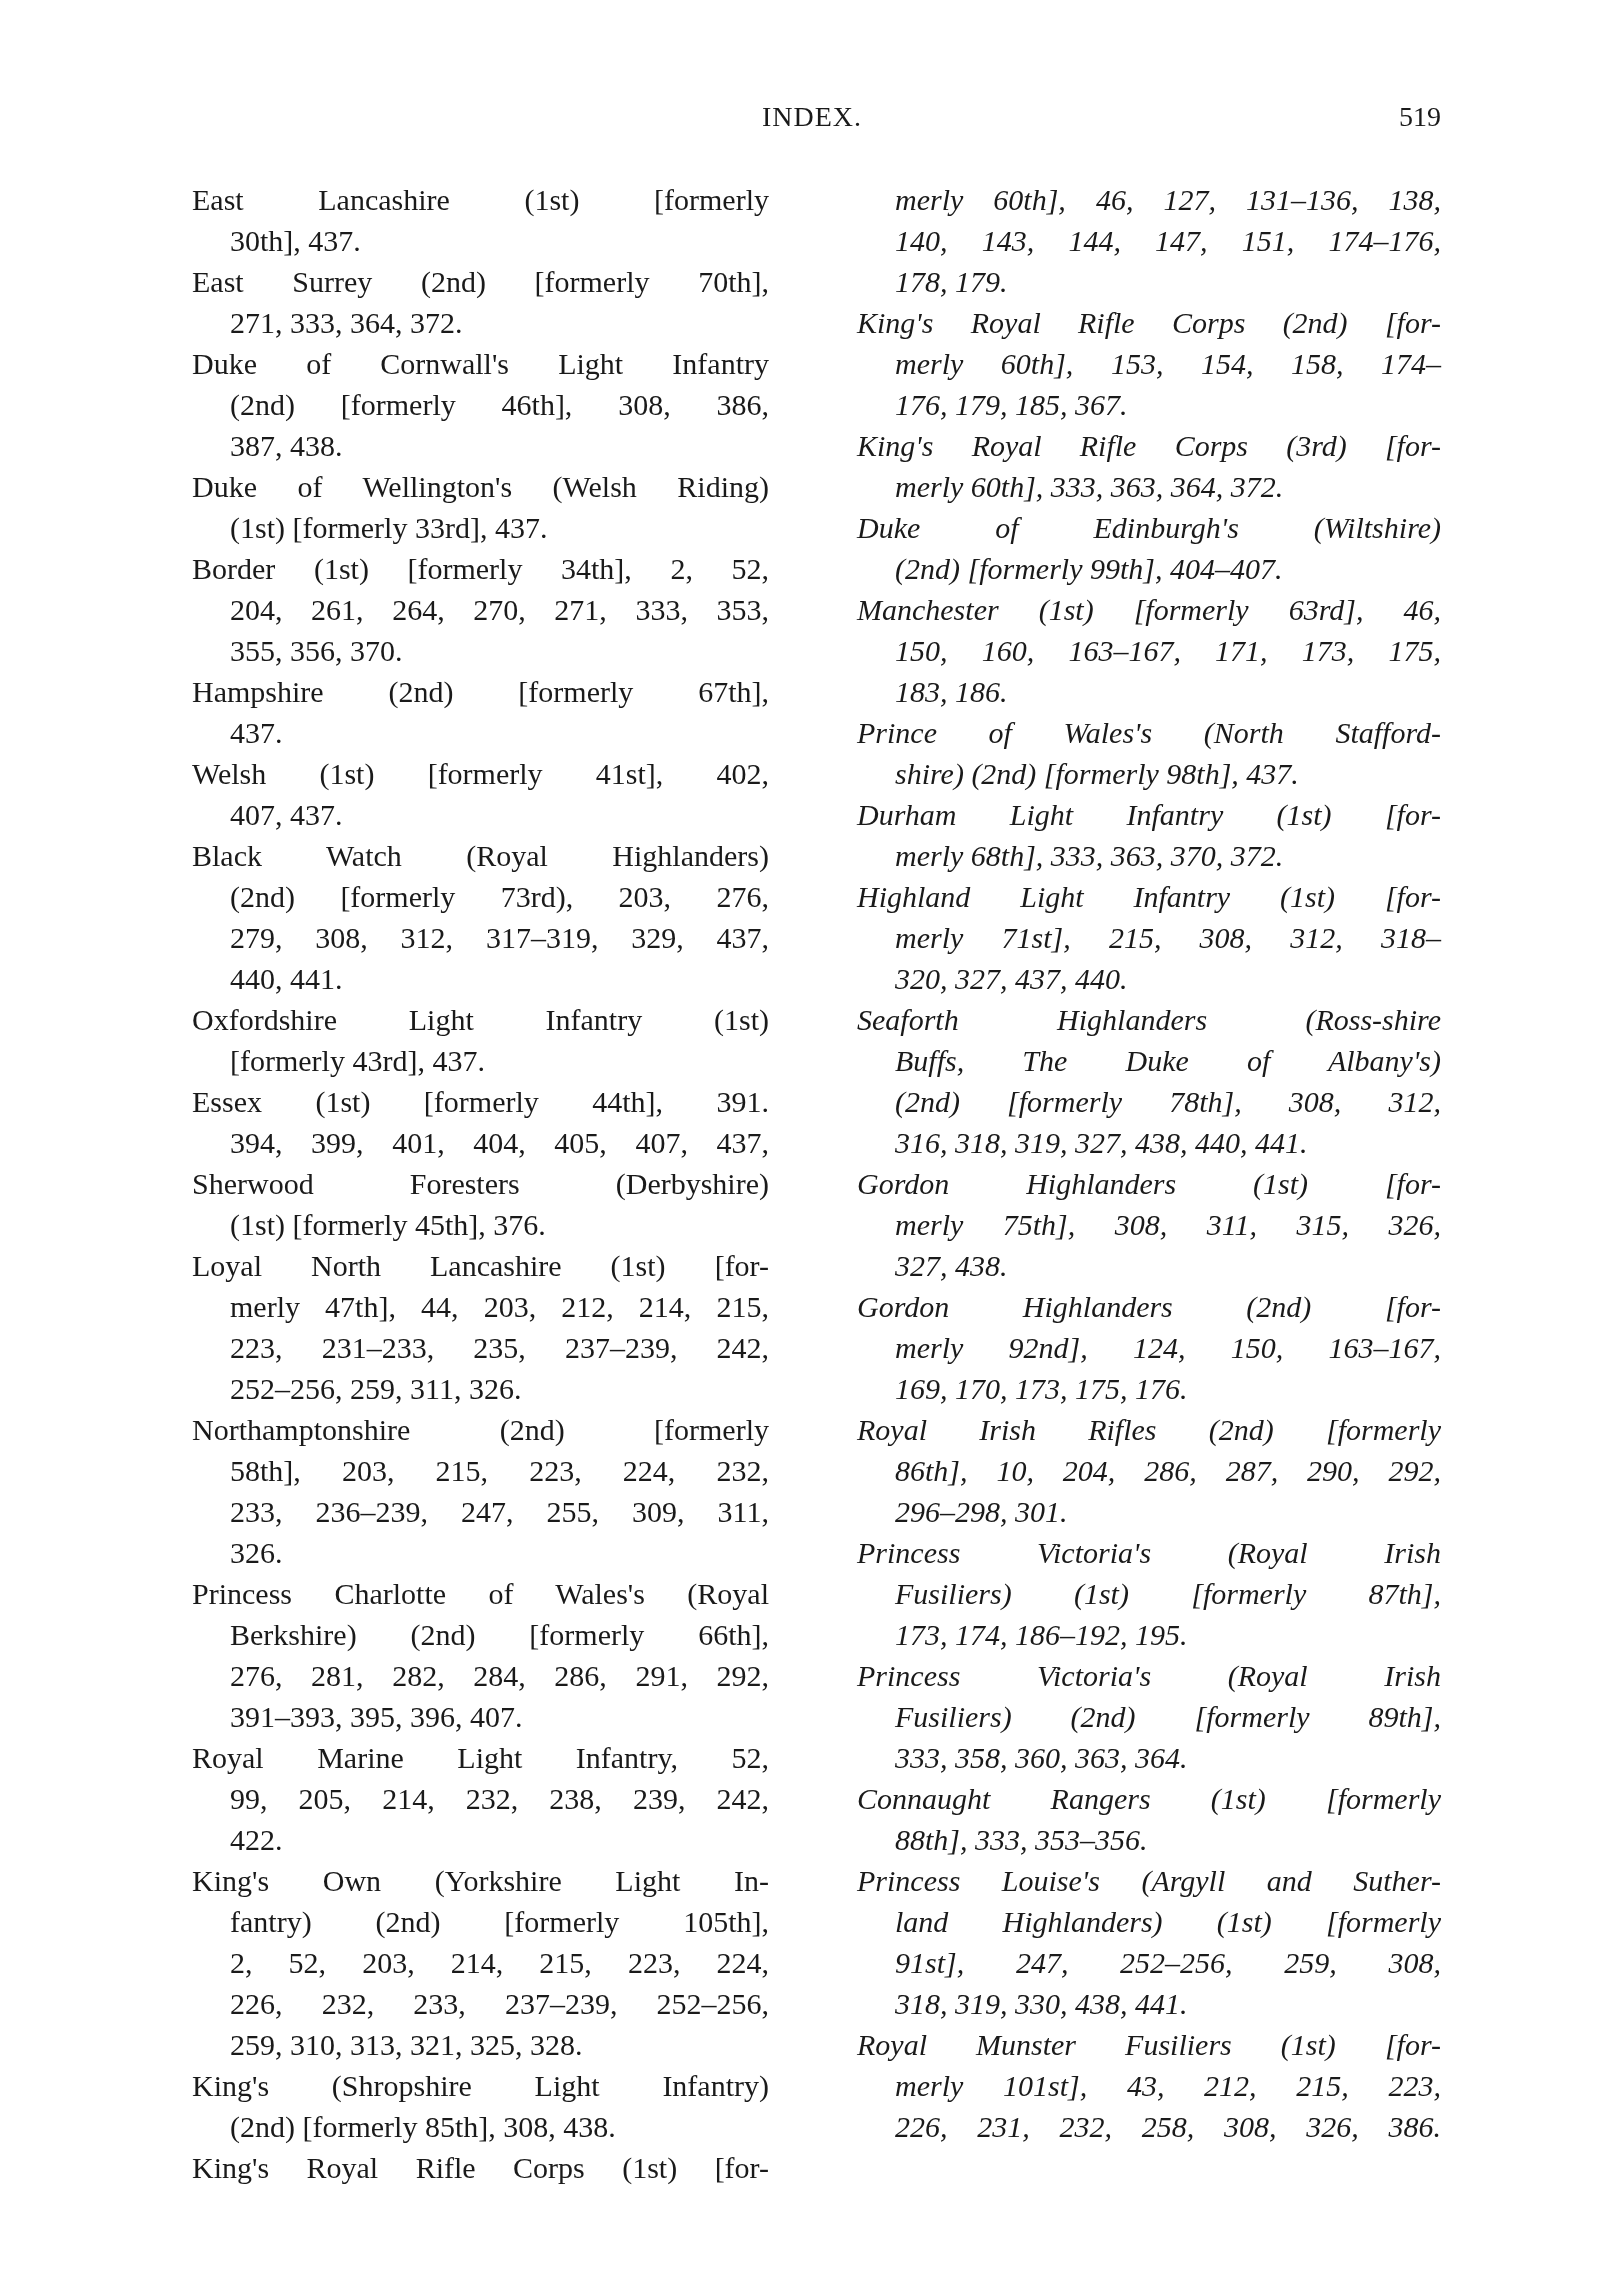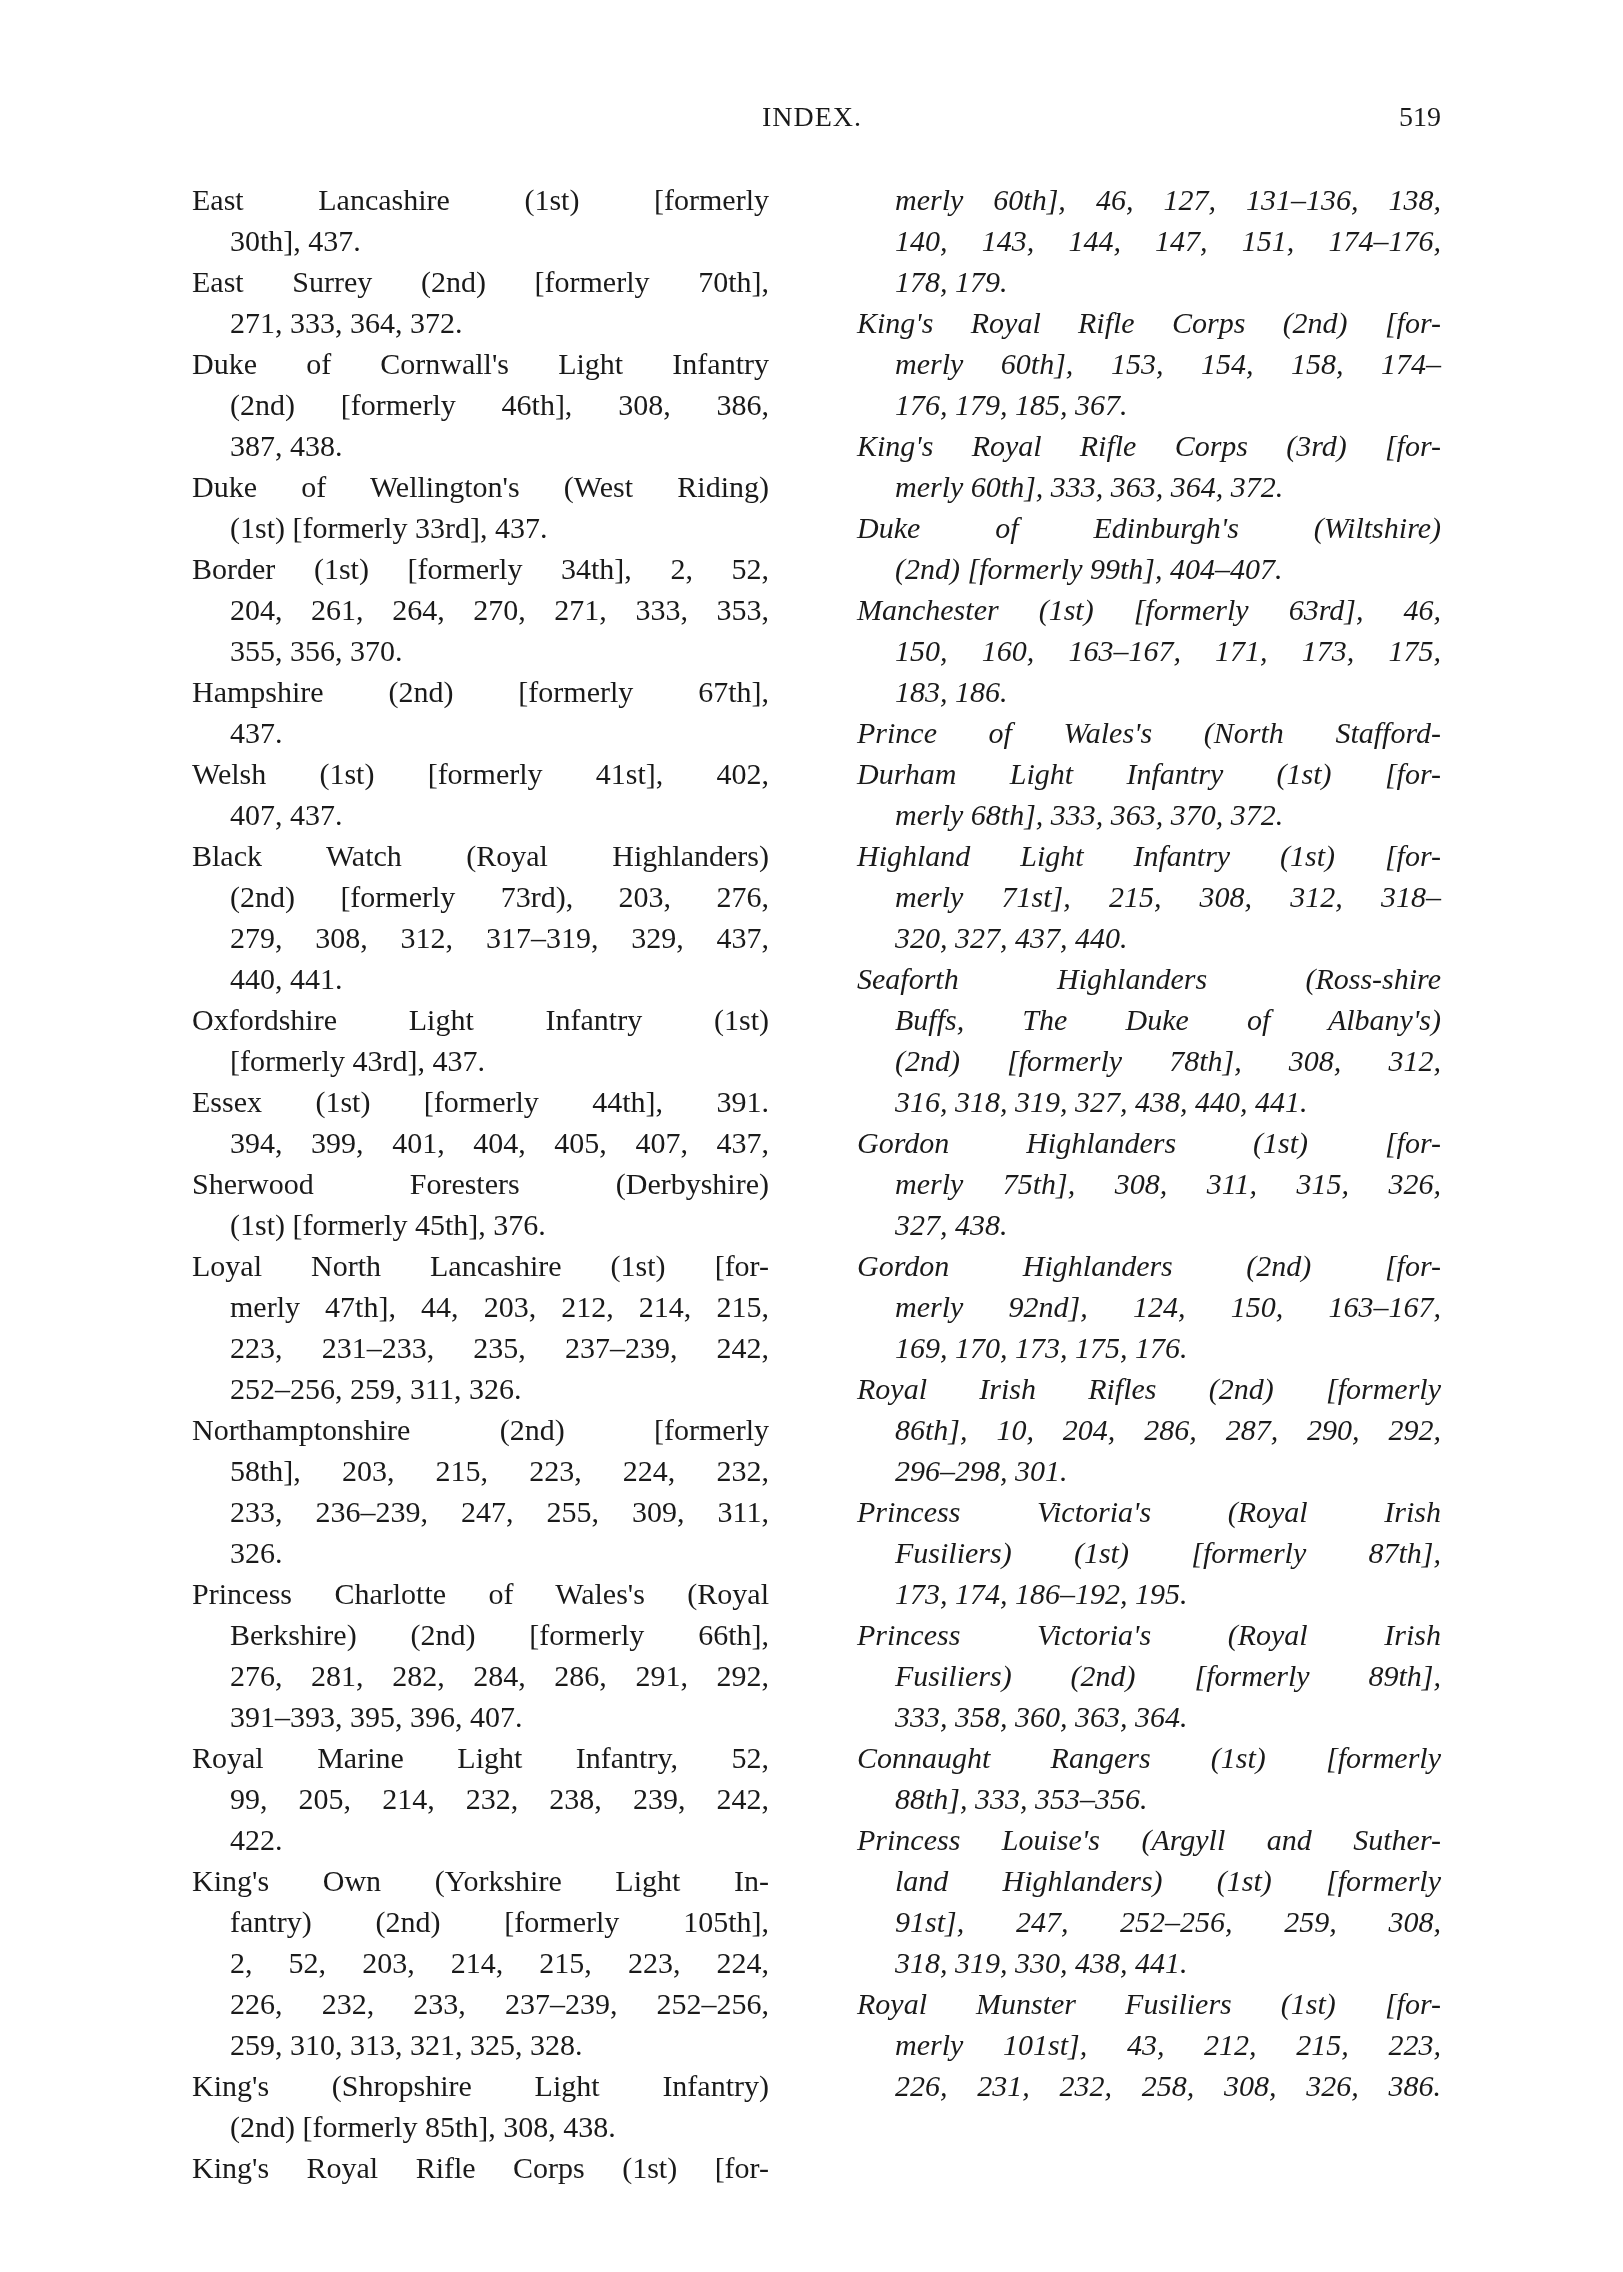--- a/index.html
+++ b/index.html
@@ -35,21 +35,21 @@
 </div>
 
 <div class="column col-left">
     <div class="line">East Lancashire (1st) [formerly</div>
     <div class="line indent last">30th], 437.</div>
     <div class="line">East Surrey (2nd) [formerly 70th],</div>
     <div class="line indent last">271, 333, 364, 372.</div>
     <div class="line">Duke of Cornwall's Light Infantry</div>
     <div class="line indent">(2nd) [formerly 46th], 308, 386,</div>
     <div class="line indent last">387, 438.</div>
-    <div class="line">Duke of Wellington's (West Riding)</div>
+    <div class="line">Duke of Wellington's (Welsh Riding)</div>
     <div class="line indent last">(1st) [formerly 33rd], 437.</div>
     <div class="line">Border (1st) [formerly 34th], 2, 52,</div>
     <div class="line indent">204, 261, 264, 270, 271, 333, 353,</div>
     <div class="line indent last">355, 356, 370.</div>
     <div class="line">Hampshire (2nd) [formerly 67th],</div>
     <div class="line indent last">437.</div>
     <div class="line">Welsh (1st) [formerly 41st], 402,</div>
     <div class="line indent last">407, 437.</div>
     <div class="line">Black Watch (Royal Highlanders)</div>
     <div class="line indent">(2nd) [formerly 73rd), 203, 276,</div>
@@ -93,20 +93,21 @@
     <div class="line indent">merly 60th], 153, 154, 158, 174–</div>
     <div class="line indent last">176, 179, 185, 367.</div>
     <div class="line">King's Royal Rifle Corps (3rd) [for-</div>
     <div class="line indent last">merly 60th], 333, 363, 364, 372.</div>
     <div class="line">Duke of Edinburgh's (Wiltshire)</div>
     <div class="line indent last">(2nd) [formerly 99th], 404–407.</div>
     <div class="line">Manchester (1st) [formerly 63rd], 46,</div>
     <div class="line indent">150, 160, 163–167, 171, 173, 175,</div>
     <div class="line indent last">183, 186.</div>
     <div class="line">Prince of Wales's (North Stafford-</div>
+    <div class="line indent last">shire) (2nd) [formerly 98th], 437.</div>
     <div class="line">Durham Light Infantry (1st) [for-</div>
     <div class="line indent last">merly 68th], 333, 363, 370, 372.</div>
     <div class="line">Highland Light Infantry (1st) [for-</div>
     <div class="line indent">merly 71st], 215, 308, 312, 318–</div>
     <div class="line indent last">320, 327, 437, 440.</div>
     <div class="line">Seaforth Highlanders (Ross-shire</div>
     <div class="line indent">Buffs, The Duke of Albany's)</div>
     <div class="line indent">(2nd) [formerly 78th], 308, 312,</div>
     <div class="line indent last">316, 318, 319, 327, 438, 440, 441.</div>
     <div class="line">Gordon Highlanders (1st) [for-</div>

